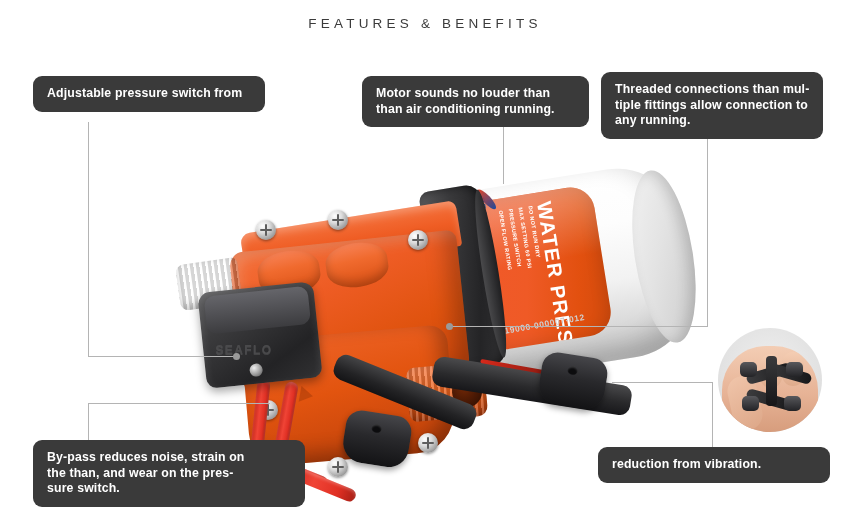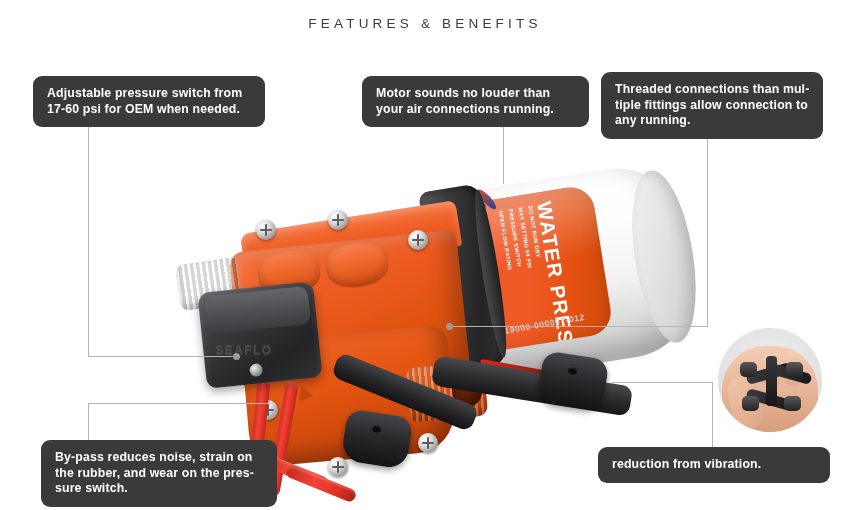--- a/index.html
+++ b/index.html
@@ -25,21 +25,21 @@
   .callout{
     position:absolute;background:#3a3a3a;border-radius:9px;
     color:#ffffff;font-weight:bold;font-size:12.3px;line-height:15.5px;
     padding:10px 13px 10px 14px;box-sizing:border-box;
     letter-spacing:.15px;
   }
   .callout span{display:block;white-space:nowrap;}
   #callout-pressure-switch{left:33px;top:76px;width:232px;}
   #callout-motor-noise{left:318px;top:76px;width:227px;margin-left:44px;}
   #callout-threaded-connections{left:601px;top:72px;width:222px;}
-  #callout-bypass{left:33px;top:440px;width:236px;margin-left:8px;}
+  #callout-bypass{left:33px;top:440px;width:272px;}
   #callout-rubber-feet{left:598px;top:447px;width:232px;}
 
   
   .pump{position:absolute;left:180px;top:165px;width:530px;height:330px;}
 
   
   .motor-housing{
     position:absolute;left:290px;top:10px;width:218px;height:190px;
     transform:rotate(-9deg);
   }
@@ -385,37 +385,36 @@
   <div class="dot" style="left:446px;top:323px;"></div>
 
   <div class="leader v" style="left:88px;top:403px;height:40px;"></div>
   <div class="leader h" style="left:88px;top:403px;width:182px;"></div>
 
   <div class="leader v" style="left:712px;top:382px;height:66px;"></div>
   <div class="leader h" style="left:612px;top:382px;width:100px;"></div>
 
   <div class="callout" id="callout-pressure-switch">
     <span>Adjustable pressure switch from</span>
-    <span>17-60 psi for OEM when needed.</span>
   </div>
 
   <div class="callout" id="callout-motor-noise">
     <span>Motor sounds no louder than</span>
-    <span>your air connections running.</span>
+    <span>than air conditioning running.</span>
   </div>
 
   <div class="callout" id="callout-threaded-connections">
     <span>Threaded connections than mul-</span>
     <span>tiple fittings allow connection to</span>
     <span>any running.</span>
   </div>
 
   <div class="callout" id="callout-bypass">
     <span>By-pass reduces noise, strain on</span>
-    <span>the rubber, and wear on the pres-</span>
+    <span>the than, and wear on the pres-</span>
     <span>sure switch.</span>
   </div>
 
   <div class="callout" id="callout-rubber-feet">
     <span>reduction from vibration.</span>
   </div>
 
   <div class="inset">
     <div class="hand">
       <div class="thumb"></div>

